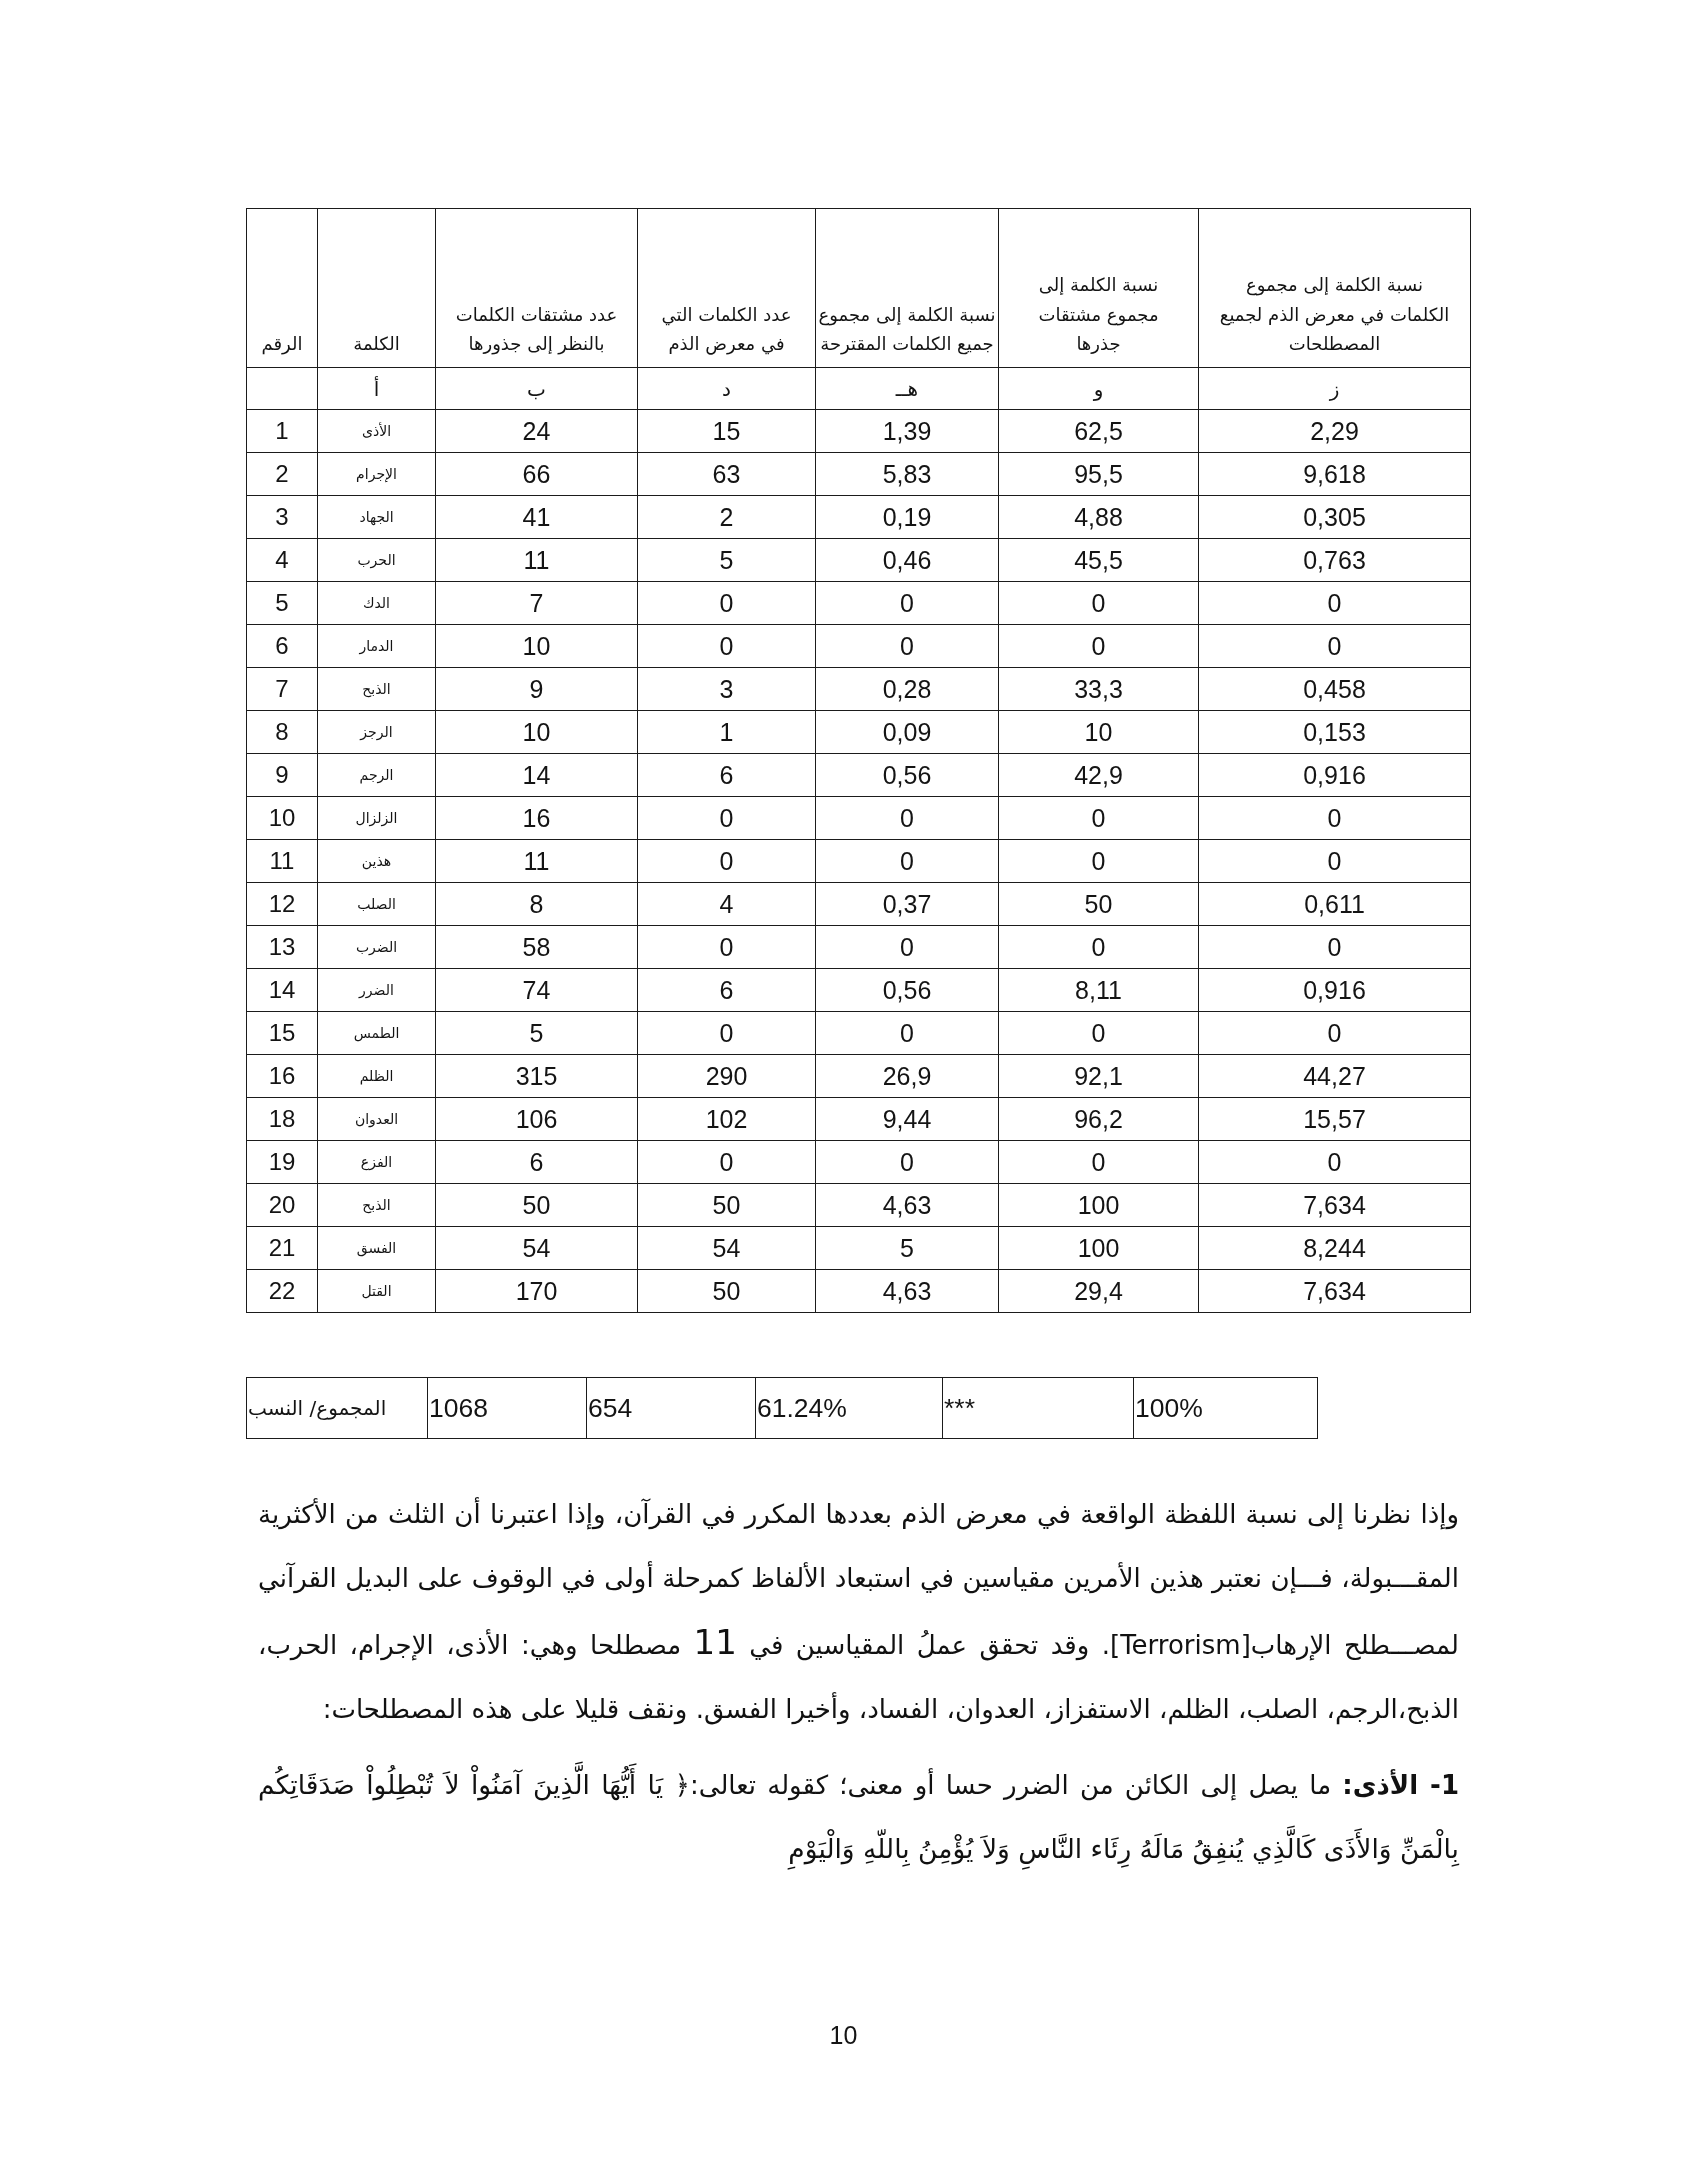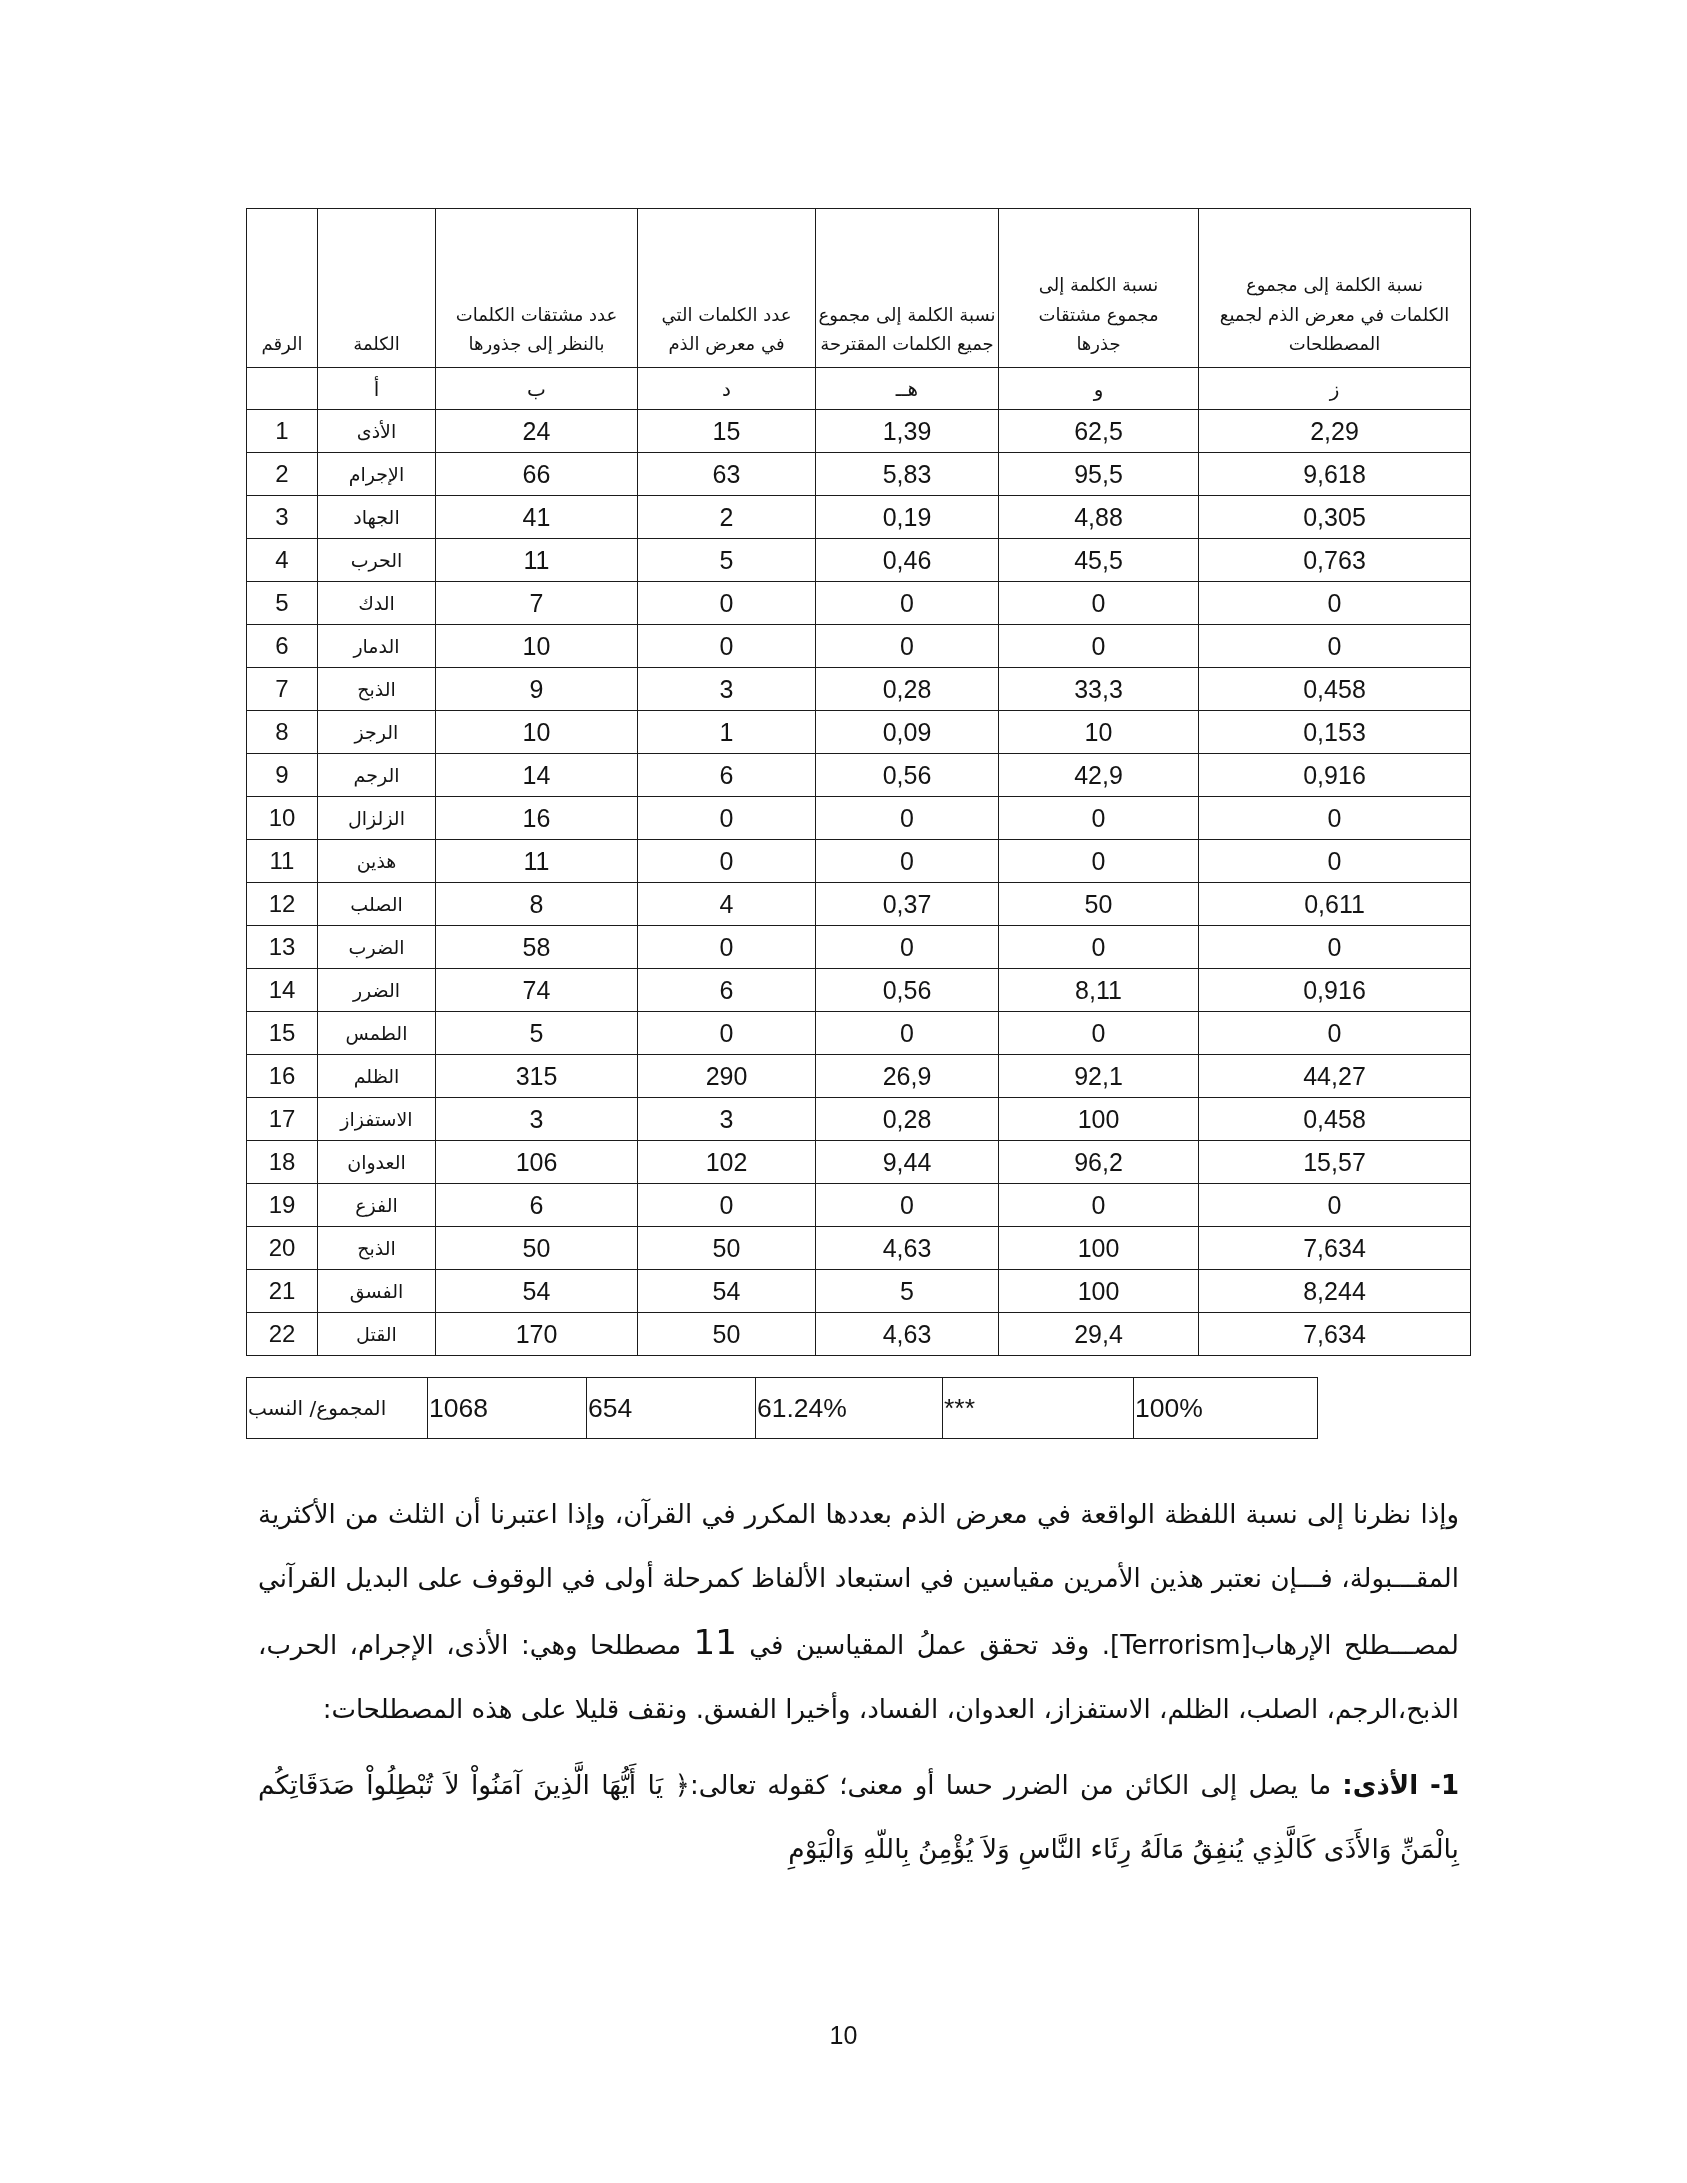--- a/index.html
+++ b/index.html
@@ -47,21 +47,21 @@
     direction: rtl;
   }
   .doc-table td {
     height: 42px;
     vertical-align: middle;
     font-size: 25px;
     font-family: "Liberation Sans", "DejaVu Sans", sans-serif;
   }
   .doc-table td.num-col { font-size: 24px; }
   .doc-table td.word-cell {
-    font-size: 19px;
+    font-size: 14px;
     direction: rtl;
     font-family: "DejaVu Sans", sans-serif;
   }
 
   
   .totals-table {
     position: absolute;
     left: 246px;
     top: 1377px;
     border-collapse: collapse;
@@ -302,29 +302,20 @@
       <td>0</td>
     </tr>
         <tr>
       <td class="num-col">16</td>
       <td class="word-cell">الظلم</td>
       <td>315</td>
       <td>290</td>
       <td>26,9</td>
       <td>92,1</td>
       <td>44,27</td>
-    </tr>
-        <tr>
-      <td class="num-col">17</td>
-      <td class="word-cell">الاستفزاز</td>
-      <td>3</td>
-      <td>3</td>
-      <td>0,28</td>
-      <td>100</td>
-      <td>0,458</td>
     </tr>
         <tr>
       <td class="num-col">18</td>
       <td class="word-cell">العدوان</td>
       <td>106</td>
       <td>102</td>
       <td>9,44</td>
       <td>96,2</td>
       <td>15,57</td>
     </tr>

